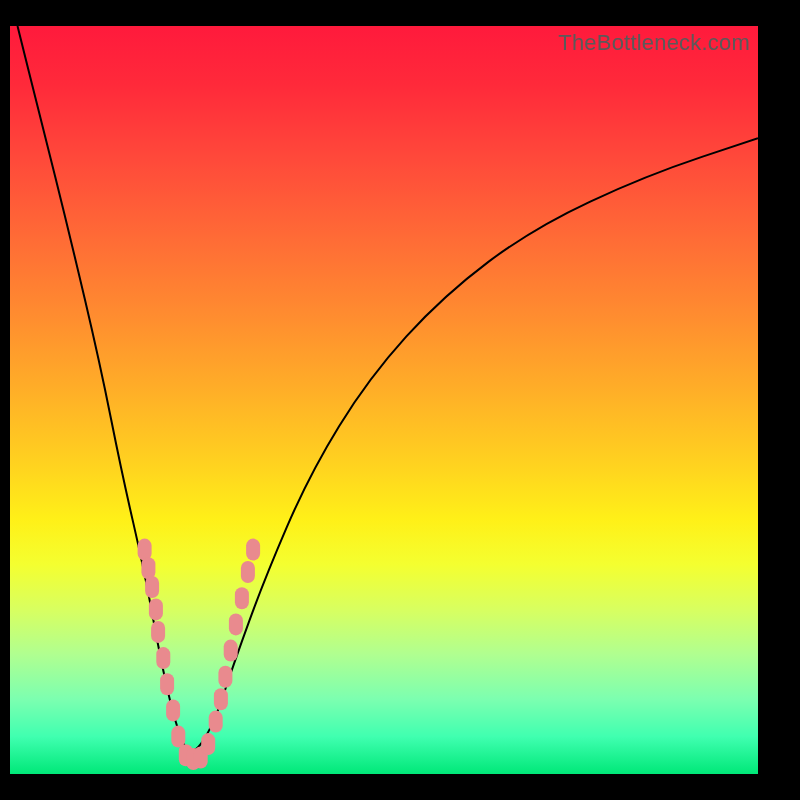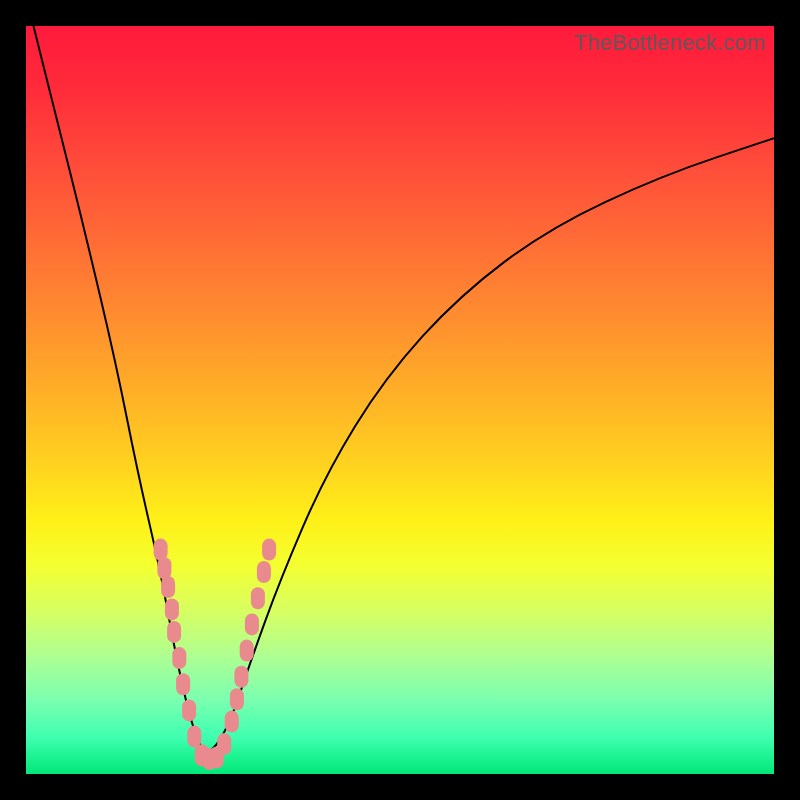--- a/index.html
+++ b/index.html
@@ -6,21 +6,21 @@
     margin: 0;
     padding: 0;
     width: 800px;
     height: 800px;
     background: #000;
     overflow: hidden;
     font-family: Arial, Helvetica, sans-serif;
   }
   .frame {
     position: absolute;
-    left: 26px;
+    left: 10px;
     top: 26px;
     width: 748px;
     height: 748px;
     background: #000;
   }
   .plot-area {
     position: absolute;
     left: 0;
     top: 0;
     width: 748px;

